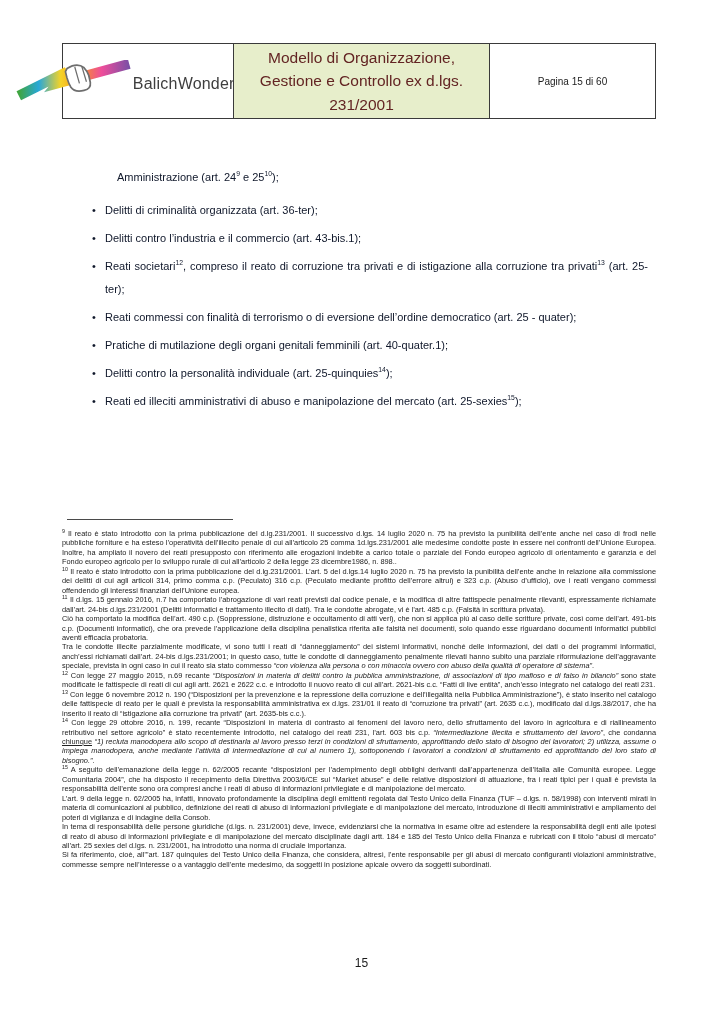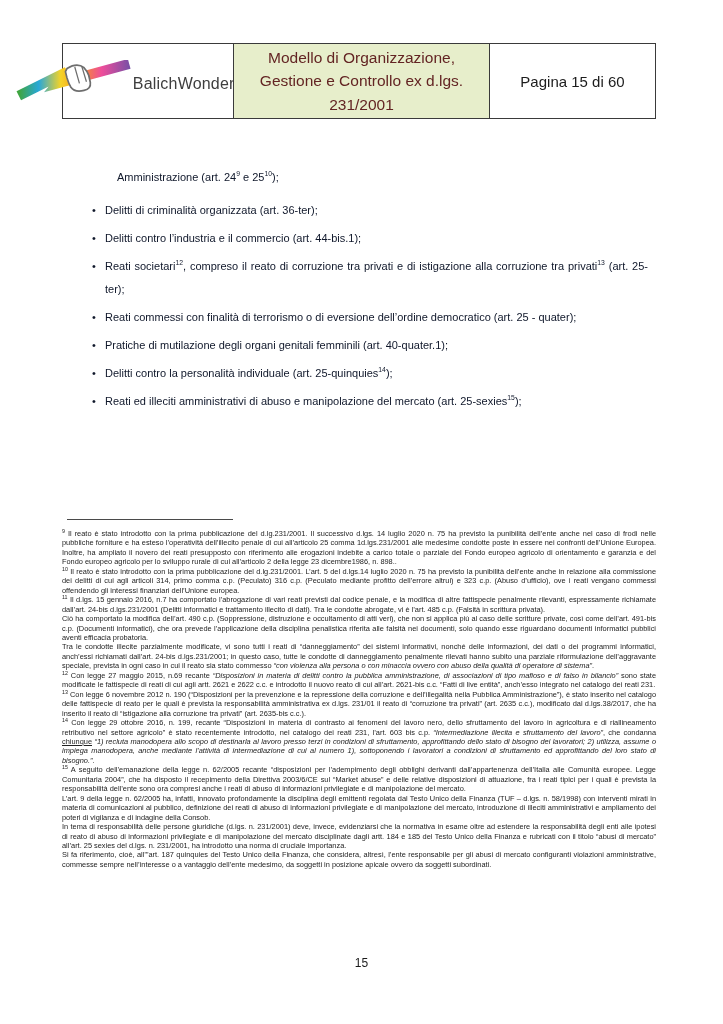--- a/index.html
+++ b/index.html
@@ -6,21 +6,21 @@
   .page{position:relative;width:723px;height:1024px;background:#ffffff;
         font-family:"Liberation Sans",sans-serif;color:#1c1c1c;overflow:hidden;}
 
   
   .header{position:absolute;left:62px;top:43px;width:594px;height:76px;display:flex;
           border:1.5px solid #3a3a3a;box-sizing:border-box;background:#fff;}
   .hcell{box-sizing:border-box;display:flex;align-items:center;justify-content:center;}
   .hcell.c1{width:171px;border-right:1.5px solid #3a3a3a;flex-direction:row;padding-top:4px;}
   .hcell.c2{width:256px;border-right:1.5px solid #3a3a3a;text-align:center;
             font-size:15.5px;line-height:1.5;padding:0 10px;}
-  .hcell.c3{flex:1;font-size:15px;color:#1c1c1c;}
+  .hcell.c3{flex:1;font-size:10px;color:#1c1c1c;}
   .logo-text{font-size:16px;color:#3e3e3e;letter-spacing:.2px;margin-top:1px;}
 
   
   .content{position:absolute;left:92px;top:166px;width:556px;
            font-size:11px;line-height:23px;color:#0f172a;}
   .intro{margin:0 0 10px 25px;}
   ul.offenses{list-style:none;margin:0;padding:0;}
   ul.offenses li{position:relative;padding-left:13px;margin-bottom:5px;
                  text-align:justify;text-align-last:left;}
   ul.offenses li::before{content:"\2022";position:absolute;left:0;top:0;}
@@ -65,21 +65,21 @@
       <div class="logo-text">BalichWonderStudio</div>
     </div>
     <div class="hcell c2" style="background: rgb(231, 238, 203); color: rgb(99, 36, 35);">Modello di Organizzazione, Gestione e Controllo ex d.lgs. 231/2001</div>
     <div class="hcell c3">Pagina 15 di 60</div>
   </div>
 
   <div class="content">
     <div class="intro">Amministrazione (art. 24<sup>9</sup> e 25<sup>10</sup>);</div>
     <ul class="offenses">
         <li>Delitti di criminalità organizzata (art. 36-ter);</li>
-        <li>Delitti contro l’industria e il commercio (art. 44-bis.1);</li>
+        <li>Delitti contro l’industria e il commercio (art. 43-bis.1);</li>
         <li>Reati societari<sup>12</sup>, compreso il reato di corruzione tra privati e di istigazione alla corruzione tra privati<sup>13</sup> (art. 25-ter);</li>
         <li>Reati commessi con finalità di terrorismo o di eversione dell’ordine democratico (art. 25 - quater);</li>
         <li>Pratiche di mutilazione degli organi genitali femminili (art. 40-quater.1);</li>
         <li>Delitti contro la personalità individuale (art. 25-quinquies<sup>14</sup>);</li>
         <li>Reati ed illeciti amministrativi di abuso e manipolazione del mercato (art. 25-sexies<sup>15</sup>);</li>
       </ul>
   </div>
 
   <div class="footnotes">
     <div class="fn-sep"></div>

